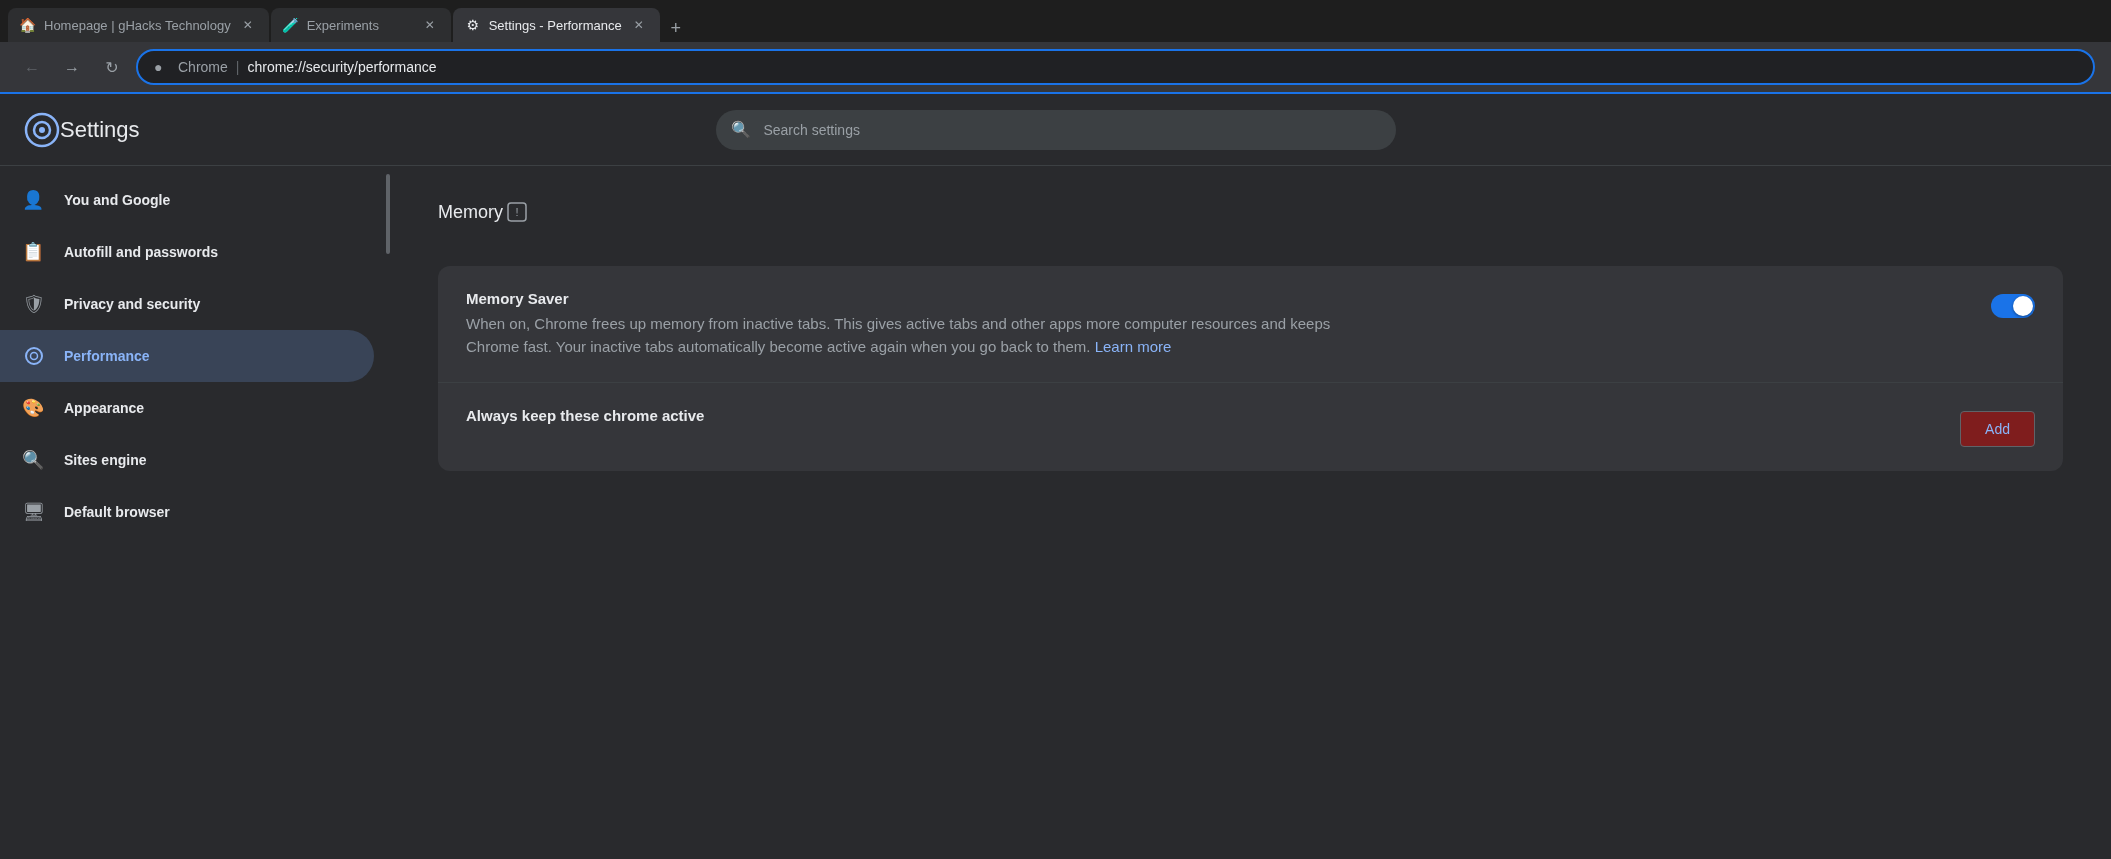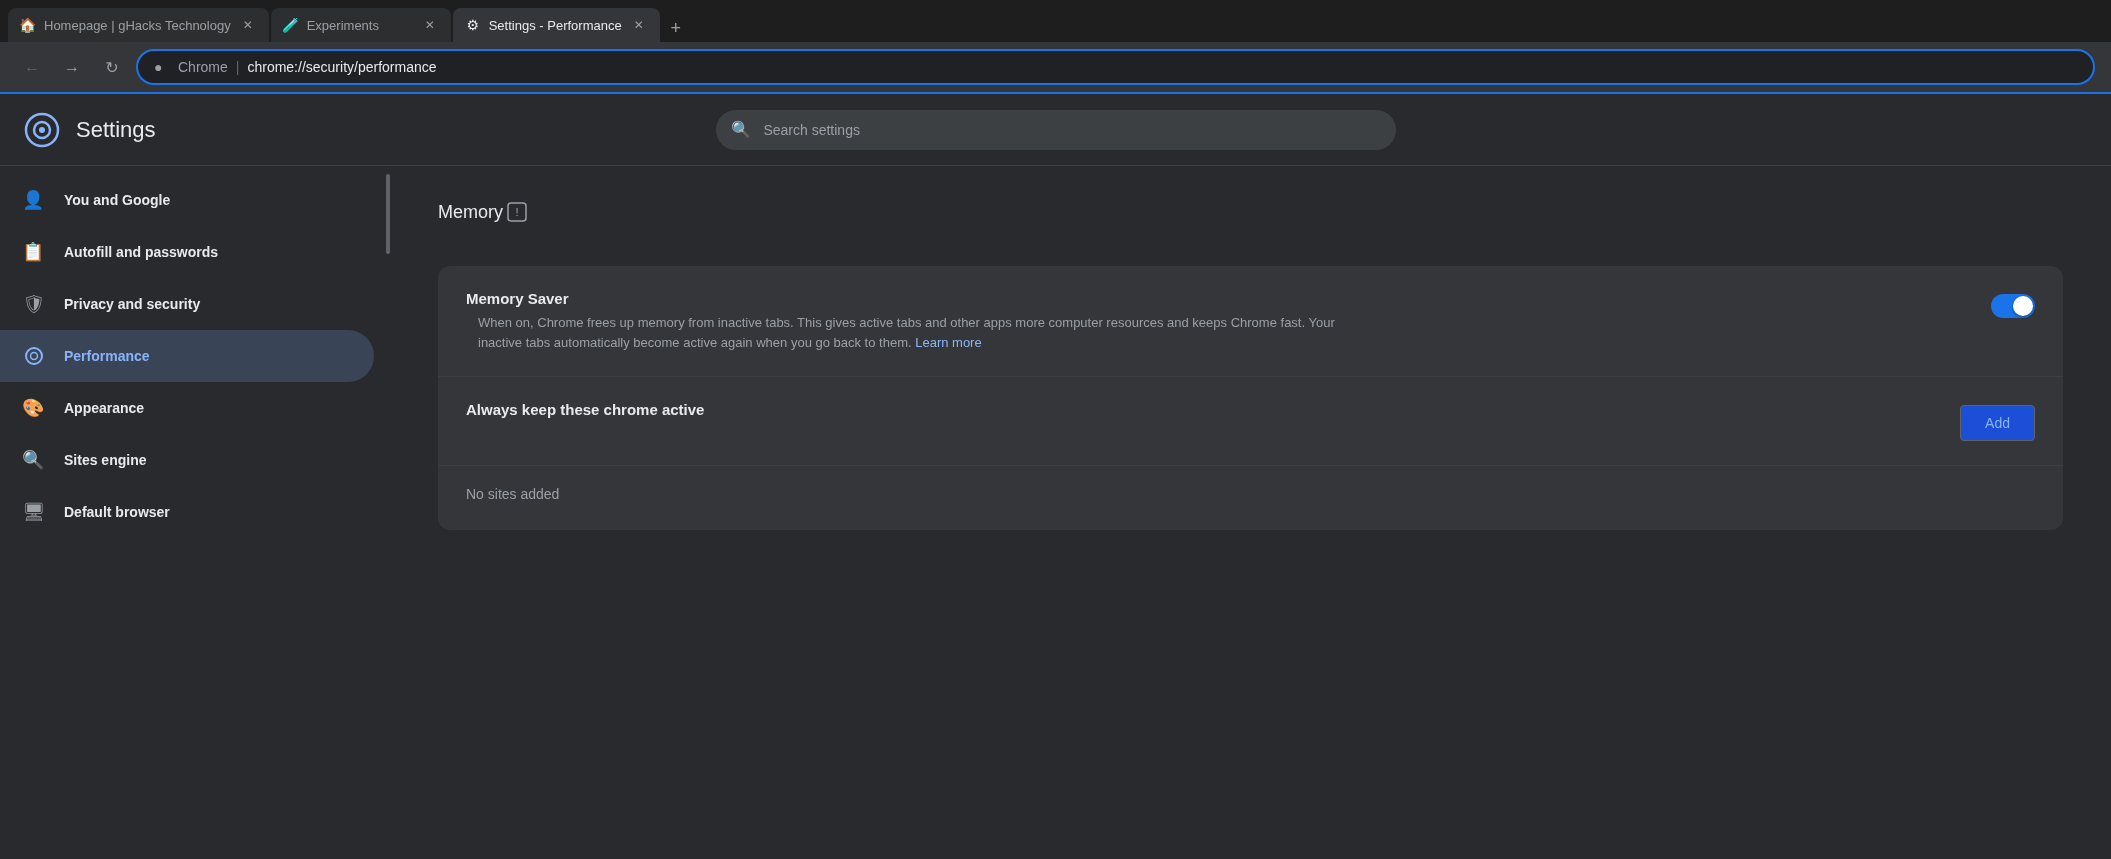--- a/index.html
+++ b/index.html
@@ -163,21 +163,20 @@
     }
 
     
     .settings-header {
       display: flex;
       align-items: center;
       height: 72px;
       padding: 0 24px;
       background: #292a2d;
       border-bottom: 1px solid #3c4043;
-      gap: 16px;
       position: relative;
     }
 
     .settings-logo {
       width: 36px;
       height: 36px;
       flex-shrink: 0;
     }
 
     .settings-title {
@@ -330,25 +329,24 @@
     }
 
     .setting-row-title {
       font-size: 15px;
       font-weight: 700;
       color: #e8eaed;
       margin-bottom: 6px;
     }
 
     .setting-row-desc {
-      font-size: 13px;
+      font-size: 15px;
       color: #9aa0a6;
       line-height: 1.5;
       max-width: 900px;
-      margin-left: 12px;
     }
 
     .setting-row-desc a {
       color: #8ab4f8;
       text-decoration: none;
     }
 
     .setting-row-action {
       flex-shrink: 0;
       display: flex;
@@ -375,21 +373,21 @@
       top: 2px;
       right: 2px;
       transition: right 0.2s;
       box-shadow: 0 1px 3px rgba(0,0,0,0.4);
     }
 
     
     .add-btn {
       height: 36px;
       padding: 0 24px;
-      background: #1d4ed8;
+      background: #7f1d1d;
       border: 1px solid #5f6368;
       border-radius: 4px;
       color: #8ab4f8;
       font-size: 14px;
       font-weight: 500;
       cursor: pointer;
       display: flex;
       align-items: center;
     }
 
@@ -547,22 +545,19 @@
 
         <div class="setting-row">
           <div class="setting-row-content">
             <div class="setting-row-title">Always keep these chrome active</div>
           </div>
           <div class="setting-row-action">
             <button class="add-btn">Add</button>
           </div>
         </div>
 
-        <div class="no-sites">
-          <span>No sites added</span>
-        </div>
 
       </div>
 
     </div>
 
   </div>
 </div>
 
 </body></html>

